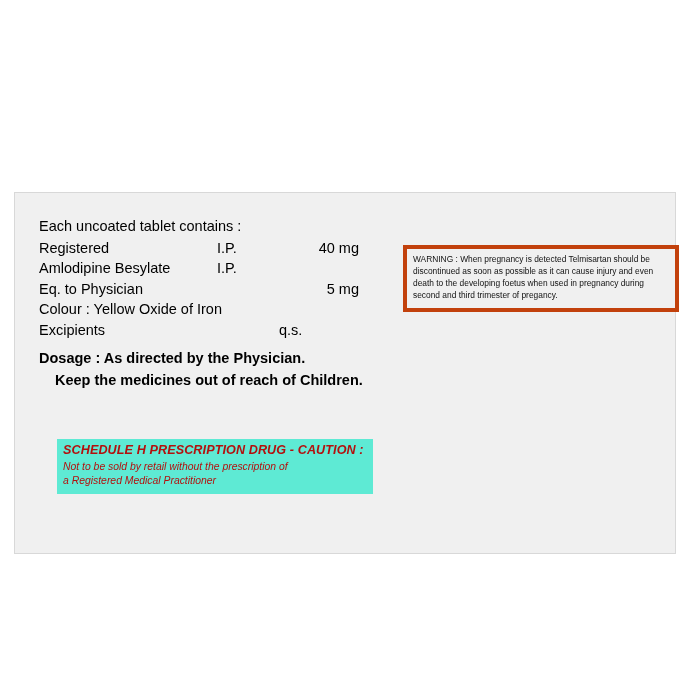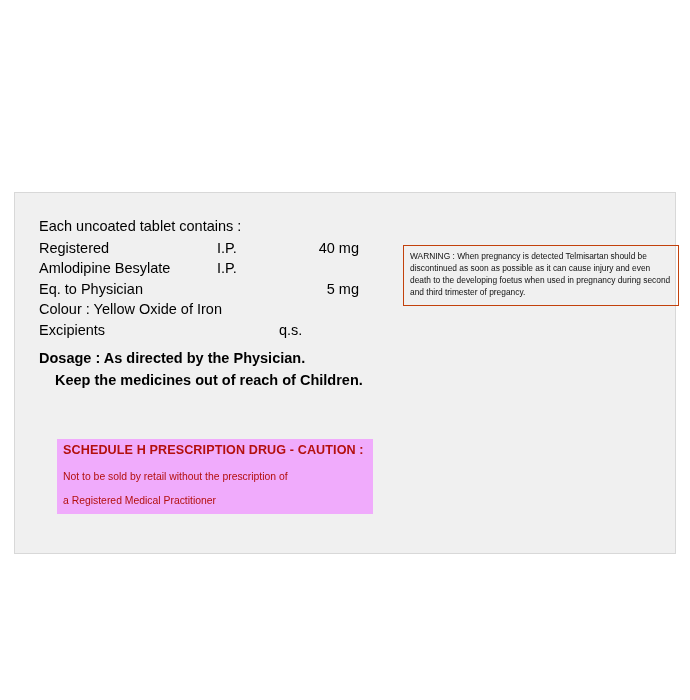--- a/index.html
+++ b/index.html
@@ -54,21 +54,21 @@
   .heading-row td {
     padding-bottom: 2px;
   }
 
   
   .warning-box {
     position: absolute;
     left: 364px;
     top: 28px;
     width: 276px;
-    border: 1px solid #c2410c;
+    border: 4px solid #c2410c;
     box-sizing: border-box;
     padding: 5px 6px 6px 6px;
     font-size: 8.4px;
     line-height: 1.42;
     color: #111;
   }
 
   
   .statement {
     font-size: 14.5px;
@@ -89,36 +89,37 @@
     vertical-align: super;
     line-height: 0;
   }
 
   
   .schedule-box {
     position: absolute;
     left: 18px;
     top: 222px;
     width: 316px;
-    background: #f0abfc;
+    background: #5eead4;
     padding: 4px 6px 6px 6px;
     box-sizing: border-box;
+    font-style: italic;
   }
   .schedule-title {
     font-size: 12.6px;
     font-weight: bold;
     color: #b3100e;
     letter-spacing: 0.1px;
     line-height: 1.25;
   }
   .schedule-body {
     font-size: 10.4px;
     color: #b3100e;
     line-height: 1.3;
-    margin-top: 11px;
+    margin-top: 1px;
   }
 </style>
 </head>
 <body>
 
 <div class="label-card">
   <div class="content">
 
     <table class="composition">
       <tbody>

